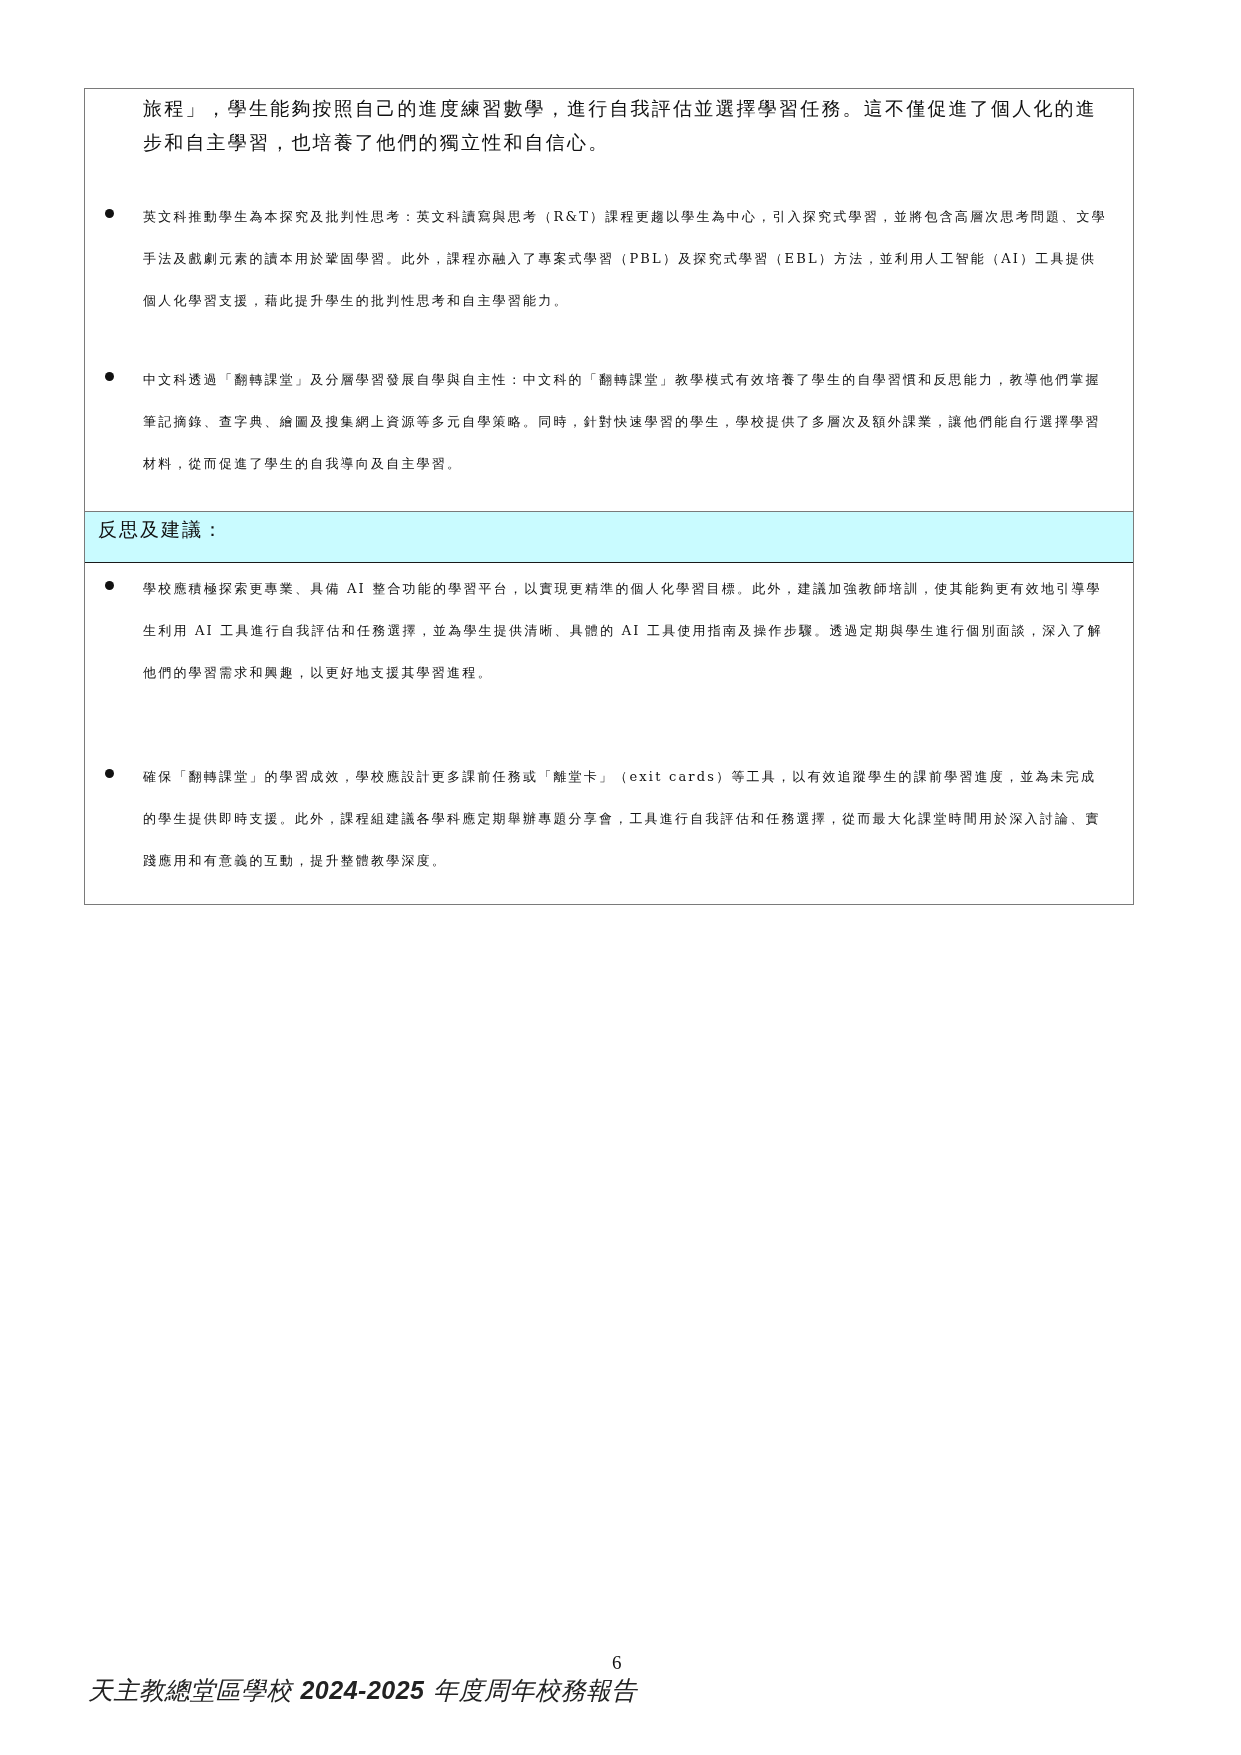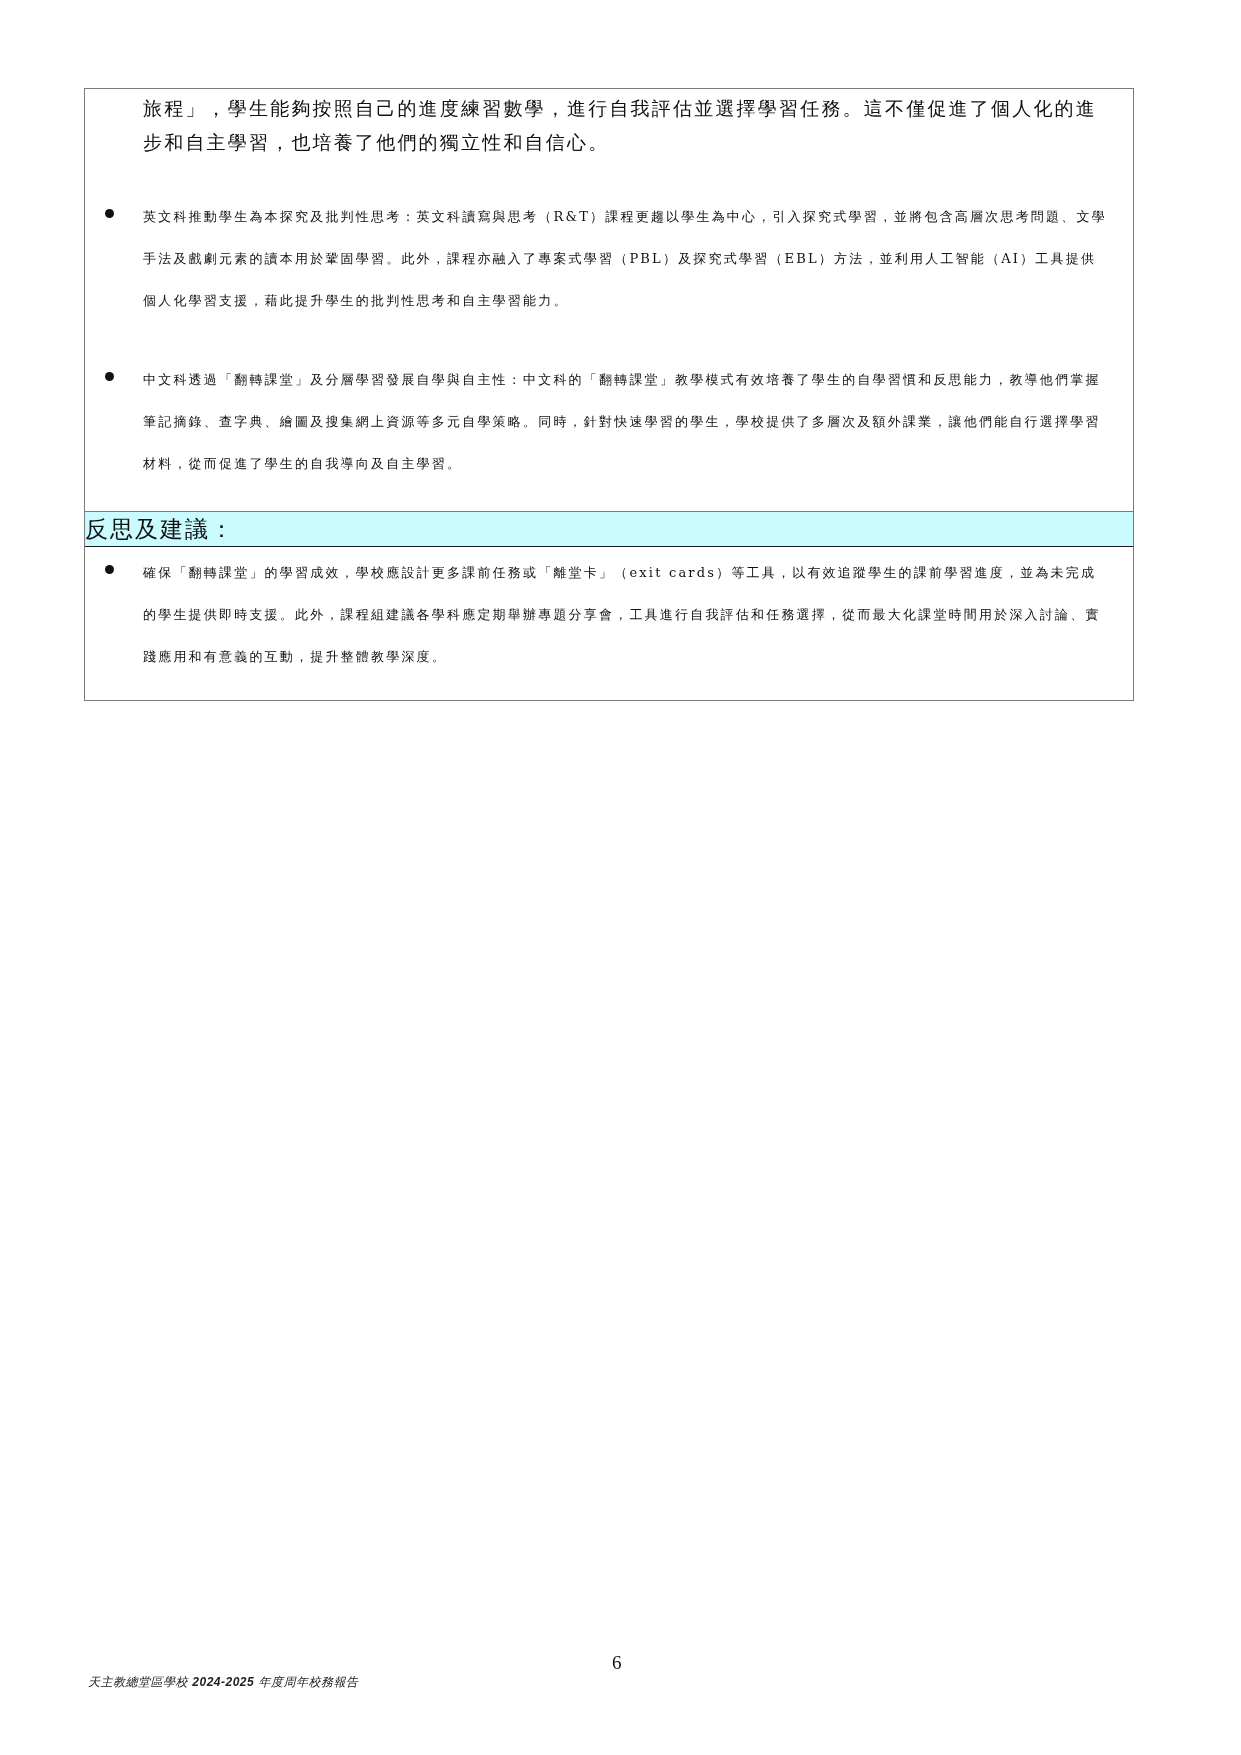--- a/index.html
+++ b/index.html
@@ -52,24 +52,25 @@
       position: absolute;
       left: 20px;
       top: 13px;
       width: 9px;
       height: 9px;
       border-radius: 50%;
       background: #111111;
     }
     .heading-band {
       background: #c9fbff;
-      height: 35px;
+      height: 51px;
       border-bottom: 1.5px solid #1a1a1a;
       box-sizing: border-box;
-      font-size: 23px;
+      padding-left: 13px;
+      font-size: 19px;
       line-height: 34px;
       letter-spacing: 2px;
     }
     .reflect-section {
       padding: 5px 0 22px 0;
     }
     .reflect-section .bullet-item:first-child { margin-top: 0; }
     .page-number {
       position: absolute;
       left: 612px;
@@ -77,21 +78,21 @@
       font-family: "Liberation Serif", "DejaVu Serif", serif;
       font-size: 19px;
       color: #111111;
     }
     .footer-title {
       position: absolute;
       left: 88px;
       top: 1674px;
       font-family: "DejaVu Sans", "Liberation Sans", sans-serif;
       font-style: italic;
-      font-size: 12px;
+      font-size: 25px;
       color: #222222;
       letter-spacing: 0.5px;
     }
     .footer-title .year {
       font-weight: bold;
       font-family: "Liberation Sans", "DejaVu Sans", sans-serif;
     }
   </style>
 </head>
 <body>
@@ -108,20 +109,24 @@
 
     <div class="bullet-item">
       <span class="bullet-dot"></span>
       <span>中文科透過「翻轉課堂」及分層學習發展自學與自主性：中文科的「翻轉課堂」教學模式有效培養了學生的自學習慣和反思能力，教導他們掌握筆記摘錄、查字典、繪圖及搜集網上資源等多元自學策略。同時，針對快速學習的學生，學校提供了多層次及額外課業，讓他們能自行選擇學習材料，從而促進了學生的自我導向及自主學習。</span>
     </div>
   </div>
 
   <div class="heading-band">反思及建議：</div>
 
   <div class="section reflect-section">
+    <div class="bullet-item">
+      <span class="bullet-dot"></span>
+      <span>學校應積極探索更專業、具備 AI 整合功能的學習平台，以實現更精準的個人化學習目標。此外，建議加強教師培訓，使其能夠更有效地引導學生利用 AI 工具進行自我評估和任務選擇，並為學生提供清晰、具體的 AI 工具使用指南及操作步驟。透過定期與學生進行個別面談，深入了解他們的學習需求和興趣，以更好地支援其學習進程。</span>
+    </div>
 
     <div class="bullet-item gap-large">
       <span class="bullet-dot"></span>
       <span>確保「翻轉課堂」的學習成效，學校應設計更多課前任務或「離堂卡」（exit cards）等工具，以有效追蹤學生的課前學習進度，並為未完成的學生提供即時支援。此外，課程組建議各學科應定期舉辦專題分享會，工具進行自我評估和任務選擇，從而最大化課堂時間用於深入討論、實踐應用和有意義的互動，提升整體教學深度。</span>
     </div>
   </div>
 
 </div>
 
 <div class="page-number">6</div>

